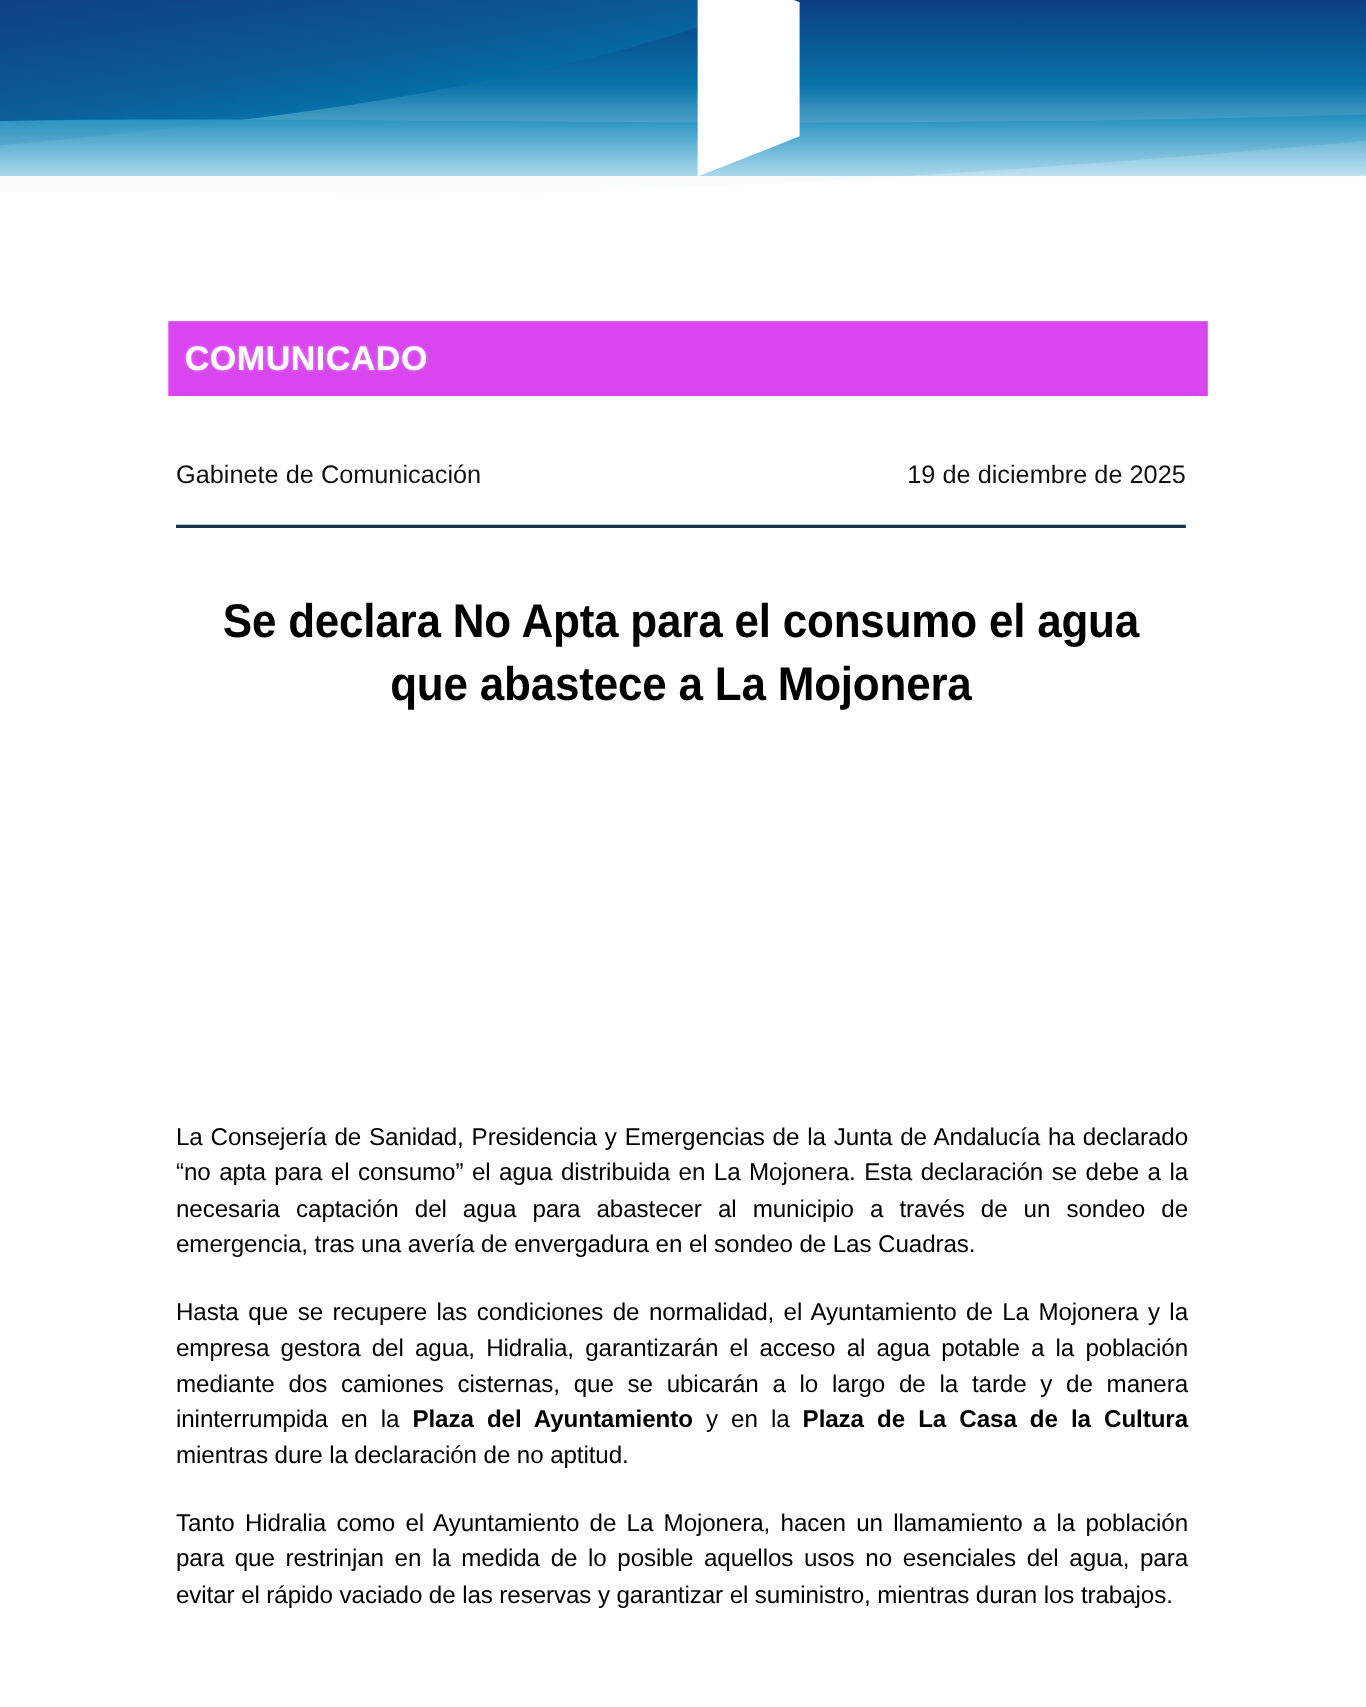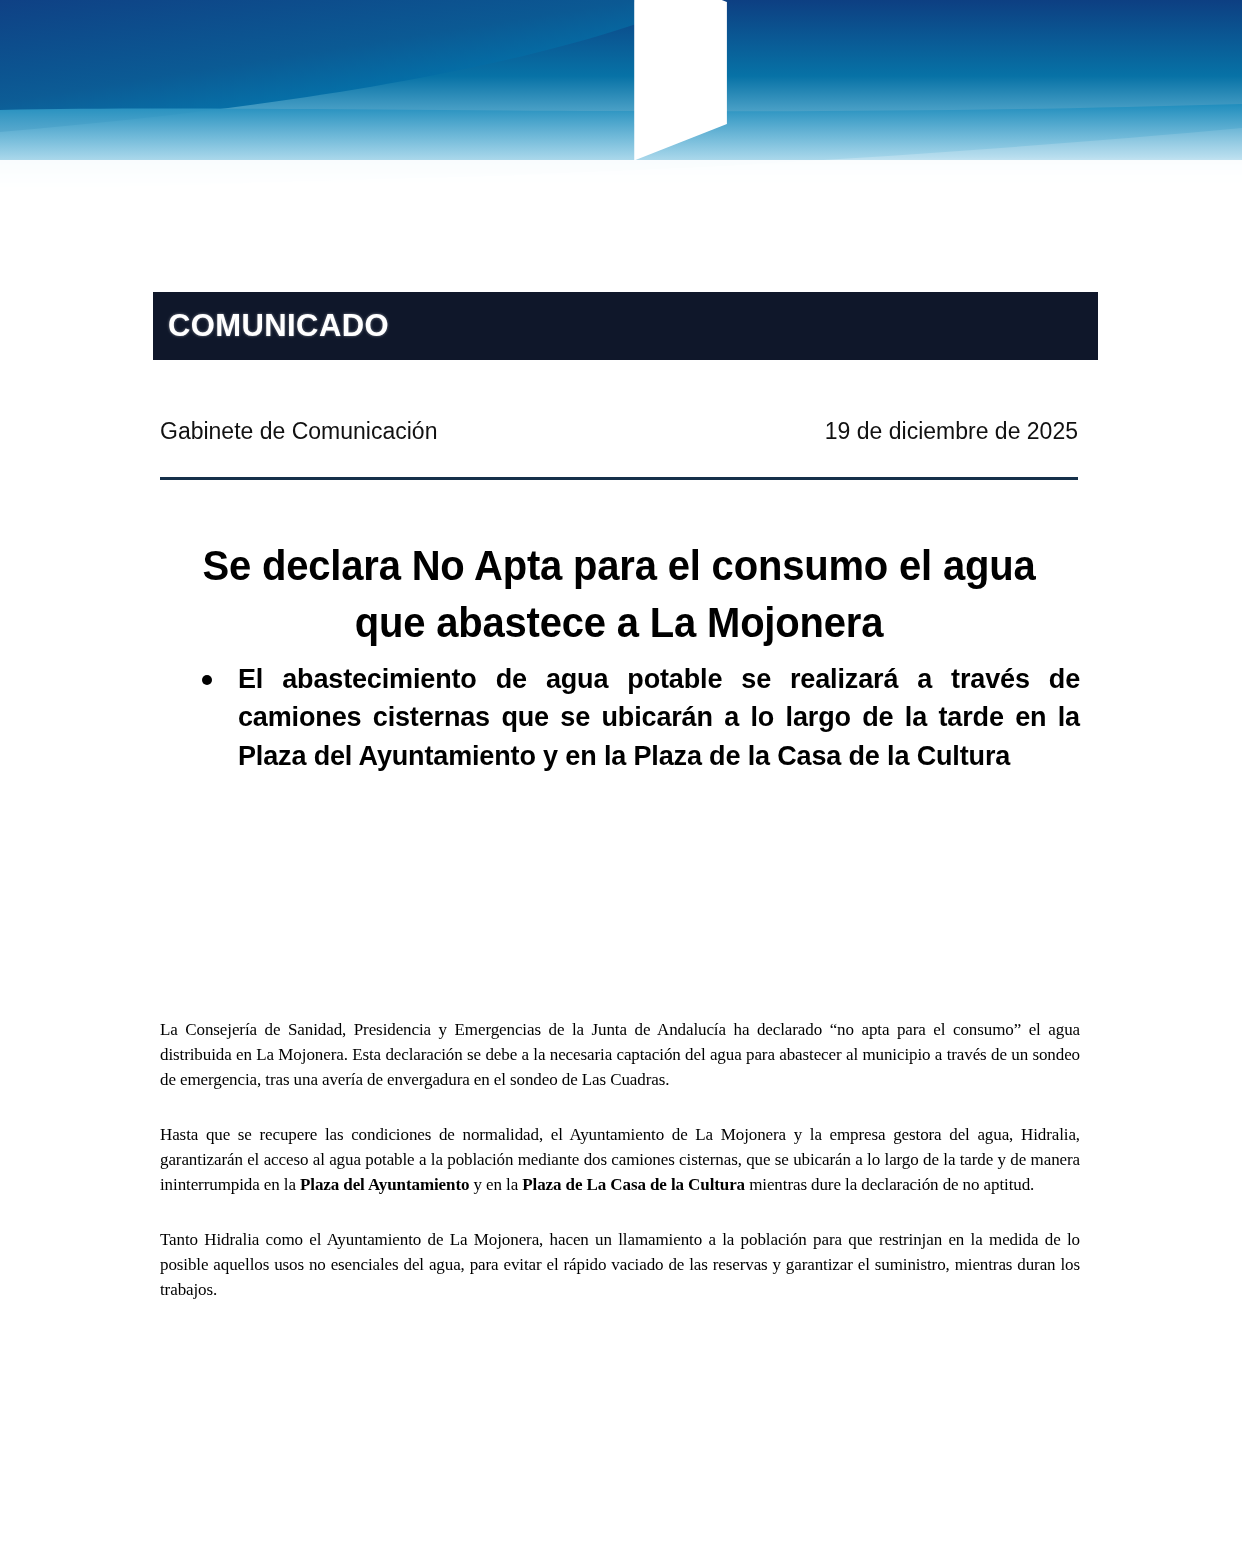--- a/index.html
+++ b/index.html
@@ -54,21 +54,21 @@
     top: 0; left: 0;
     width: 1242px;
   }
 
   .comunicado-bar {
     position: absolute;
     top: 292px;
     left: 153px;
     width: 945px;
     height: 68px;
-    background: #0f172a;
+    background: #d946ef;
     display: flex;
     align-items: center;
   }
   .comunicado-bar .label {
     color: #ffffff;
     font-size: 31px;
     font-weight: 600;
     letter-spacing: 0.4px;
     padding-left: 15px;
     font-family: "Liberation Sans", "DejaVu Sans", sans-serif;
@@ -141,25 +141,24 @@
   }
 
   .body-copy {
     position: absolute;
     top: 1018px;
     left: 160px;
     width: 920px;
   }
   .body-copy p {
     margin: 0 0 30px 0;
-    font-size: 17px;
+    font-size: 22px;
     line-height: 1.47;
     text-align: justify;
     letter-spacing: -0.1px;
-    font-family: Liberation Serif, serif;
   }
   .body-copy p:last-child { margin-bottom: 0; }
   .body-copy b { font-weight: bold; }
 </style>
 </head>
 <body>
 
 <div class="header-banner">
   <svg viewBox="0 0 1242 200" preserveAspectRatio="none">
     <defs>
@@ -210,24 +209,20 @@
   <div class="meta-row">
     <span>Gabinete de Comunicación</span>
     <span>19 de diciembre de 2025</span>
   </div>
 
   <div class="meta-rule"></div>
 
   <h1 class="headline">Se declara No Apta para el consumo el agua que abastece a La Mojonera</h1>
 
   <ul class="bullets">
-    <li>
-      <span class="dot"></span>
-      <span>El abastecimiento de agua potable se realizará a través de camiones cisternas que se ubicarán a lo largo de la tarde en la Plaza del Ayuntamiento y en la Plaza de la Casa de la Cultura</span>
-    </li>
   </ul>
 
   <div class="body-copy">
     <p>La Consejería de Sanidad, Presidencia y Emergencias de la Junta de Andalucía ha declarado “no apta para el consumo” el agua distribuida en La Mojonera. Esta declaración se debe a la necesaria captación del agua para abastecer al municipio a través de un sondeo de emergencia, tras una avería de envergadura en el sondeo de Las Cuadras.</p>
     <p>
       <span>Hasta que se recupere las condiciones de normalidad, el Ayuntamiento de La Mojonera y la empresa gestora del agua, Hidralia, garantizarán el acceso al agua potable a la población mediante dos camiones cisternas, que se ubicarán a lo largo de la tarde y de manera ininterrumpida en la </span><b>Plaza del Ayuntamiento</b><span> y en la </span><b>Plaza de La Casa de la Cultura</b><span> mientras dure la declaración de no aptitud.</span>
     </p>
     <p>Tanto Hidralia como el Ayuntamiento de La Mojonera, hacen un llamamiento a la población para que restrinjan en la medida de lo posible aquellos usos no esenciales del agua, para evitar el rápido vaciado de las reservas y garantizar el suministro, mientras duran los trabajos.</p>
   </div>
 

